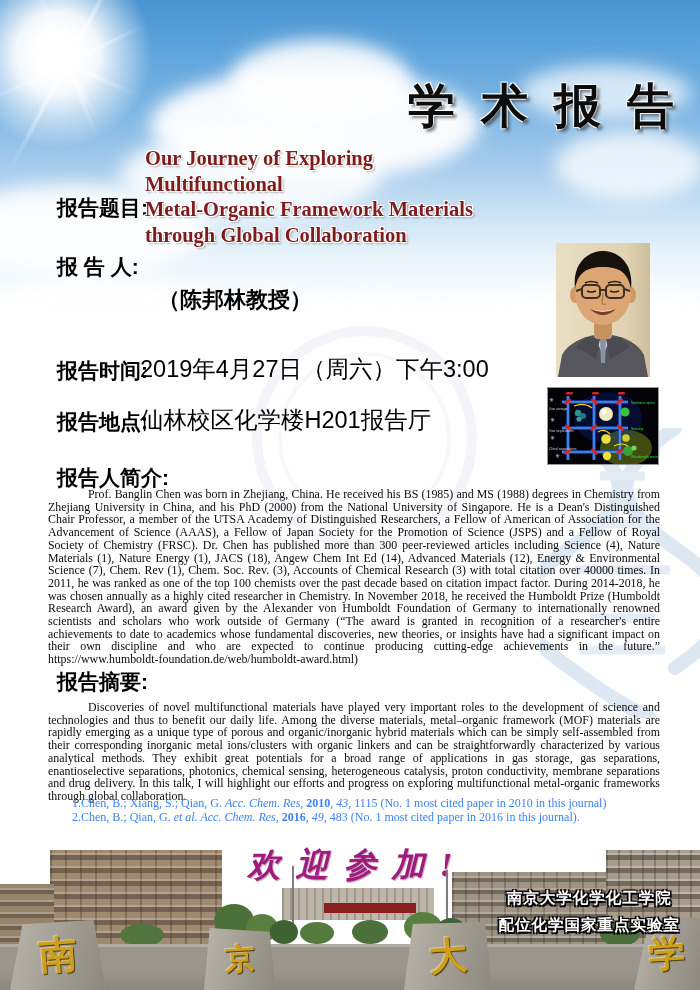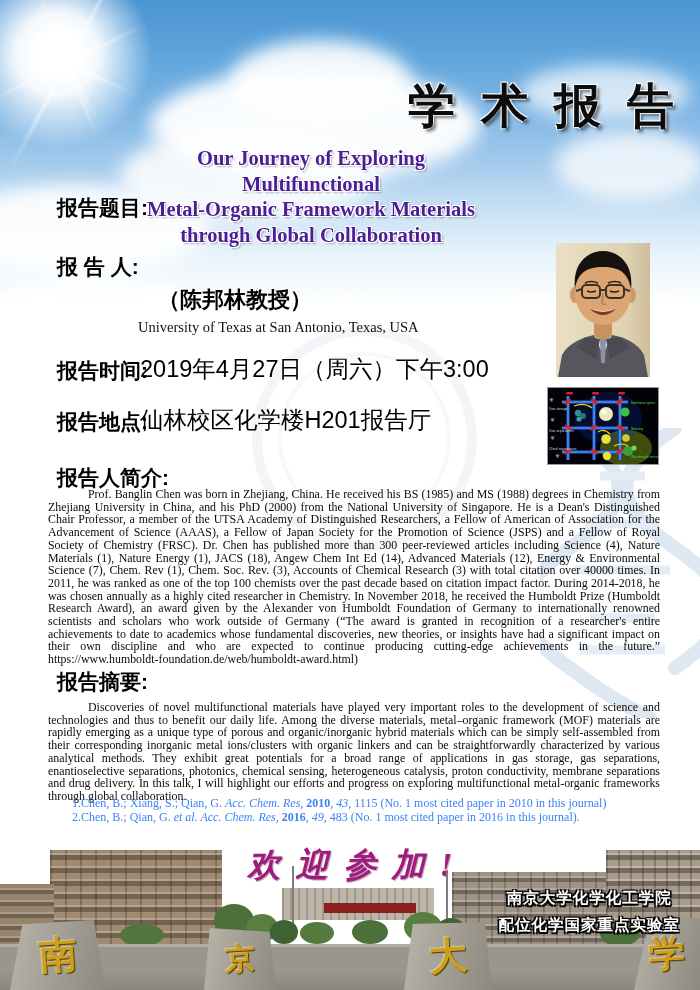--- a/index.html
+++ b/index.html
@@ -25,23 +25,23 @@
          border:4px solid rgba(140,160,185,.08);}
   .dna{position:absolute;left:540px;top:428px;width:165px;height:290px;opacity:.55;}
 
   
   .main-title{position:absolute;left:0;right:0;top:44px;text-align:right;
       font-size:47px;font-weight:bold;color:#0c0c0c;letter-spacing:26px;padding-left:25px;
       text-shadow:-1px -1px 0 rgba(255,255,255,.85),1px -1px 0 rgba(255,255,255,.85),
                   -1px 1px 0 rgba(255,255,255,.85),3px 3px 3px rgba(40,40,40,.55);}
   .label{position:absolute;font-weight:bold;color:#000;font-size:21px;
          text-shadow:0 0 3px rgba(255,255,255,.9);}
-  .topic-title{position:absolute;left:145px;top:146px;width:332px;text-align:center;
+  .topic-title{position:absolute;left:145px;top:146px;width:332px;
       font-family:"Liberation Serif",serif;font-weight:bold;font-size:20.5px;line-height:25.5px;
-      color:#4c1d95;
+      color:#7f1d1d;
       text-shadow:-1px -1px 0 #fff,1px -1px 0 #fff,-1px 1px 0 #fff,1px 1px 0 #fff,2px 2px 2px rgba(0,0,0,.3);}
   .speaker-name{position:absolute;left:138px;top:243px;font-family:"Liberation Serif",serif;
       font-weight:bold;font-size:27px;color:#050505;}
   .speaker-cn{position:absolute;left:158px;top:285px;font-size:22px;font-weight:600;color:#000;}
   .speaker-aff{position:absolute;left:138px;top:319px;font-family:"Liberation Serif",serif;
       font-size:14.5px;color:#111;}
   .info-value{position:absolute;font-size:23.5px;color:#000;}
   .para{position:absolute;left:48px;width:612px;font-family:"Liberation Serif",serif;
       font-size:11.9px;line-height:12.7px;text-align:justify;color:#0a0a0a;text-indent:40px;}
   .refs{position:absolute;left:72px;top:796px;font-family:"Liberation Serif",serif;
@@ -131,21 +131,20 @@
 
   <div class="label" style="left:57px;top:149px;margin-top:45px;">报告题目:</div>
   <div class="topic-title">
     <div>Our Journey of Exploring Multifunctional</div>
     <div>Metal-Organic Framework Materials</div>
     <div>through Global Collaboration</div>
   </div>
 
   <div class="label" style="left:57px;top:253px;">报 告 人:</div>
   <div class="speaker-cn">（陈邦林教授）</div>
-  <div class="speaker-aff">University of Texas at San Antonio, Texas, USA</div>
 
   <svg class="portrait" viewBox="0 0 94 134">
     <defs>
       <linearGradient id="pbg" x1="0" y1="0" x2="1" y2="0">
         <stop offset="0" stop-color="#eadfc4"></stop>
           <stop offset="0.75" stop-color="#e0d2b2"></stop>
           <stop offset="1" stop-color="#cdbd9b"></stop>
       </linearGradient>
     </defs>
     <rect width="94" height="134" fill="url(#pbg)"></rect>

